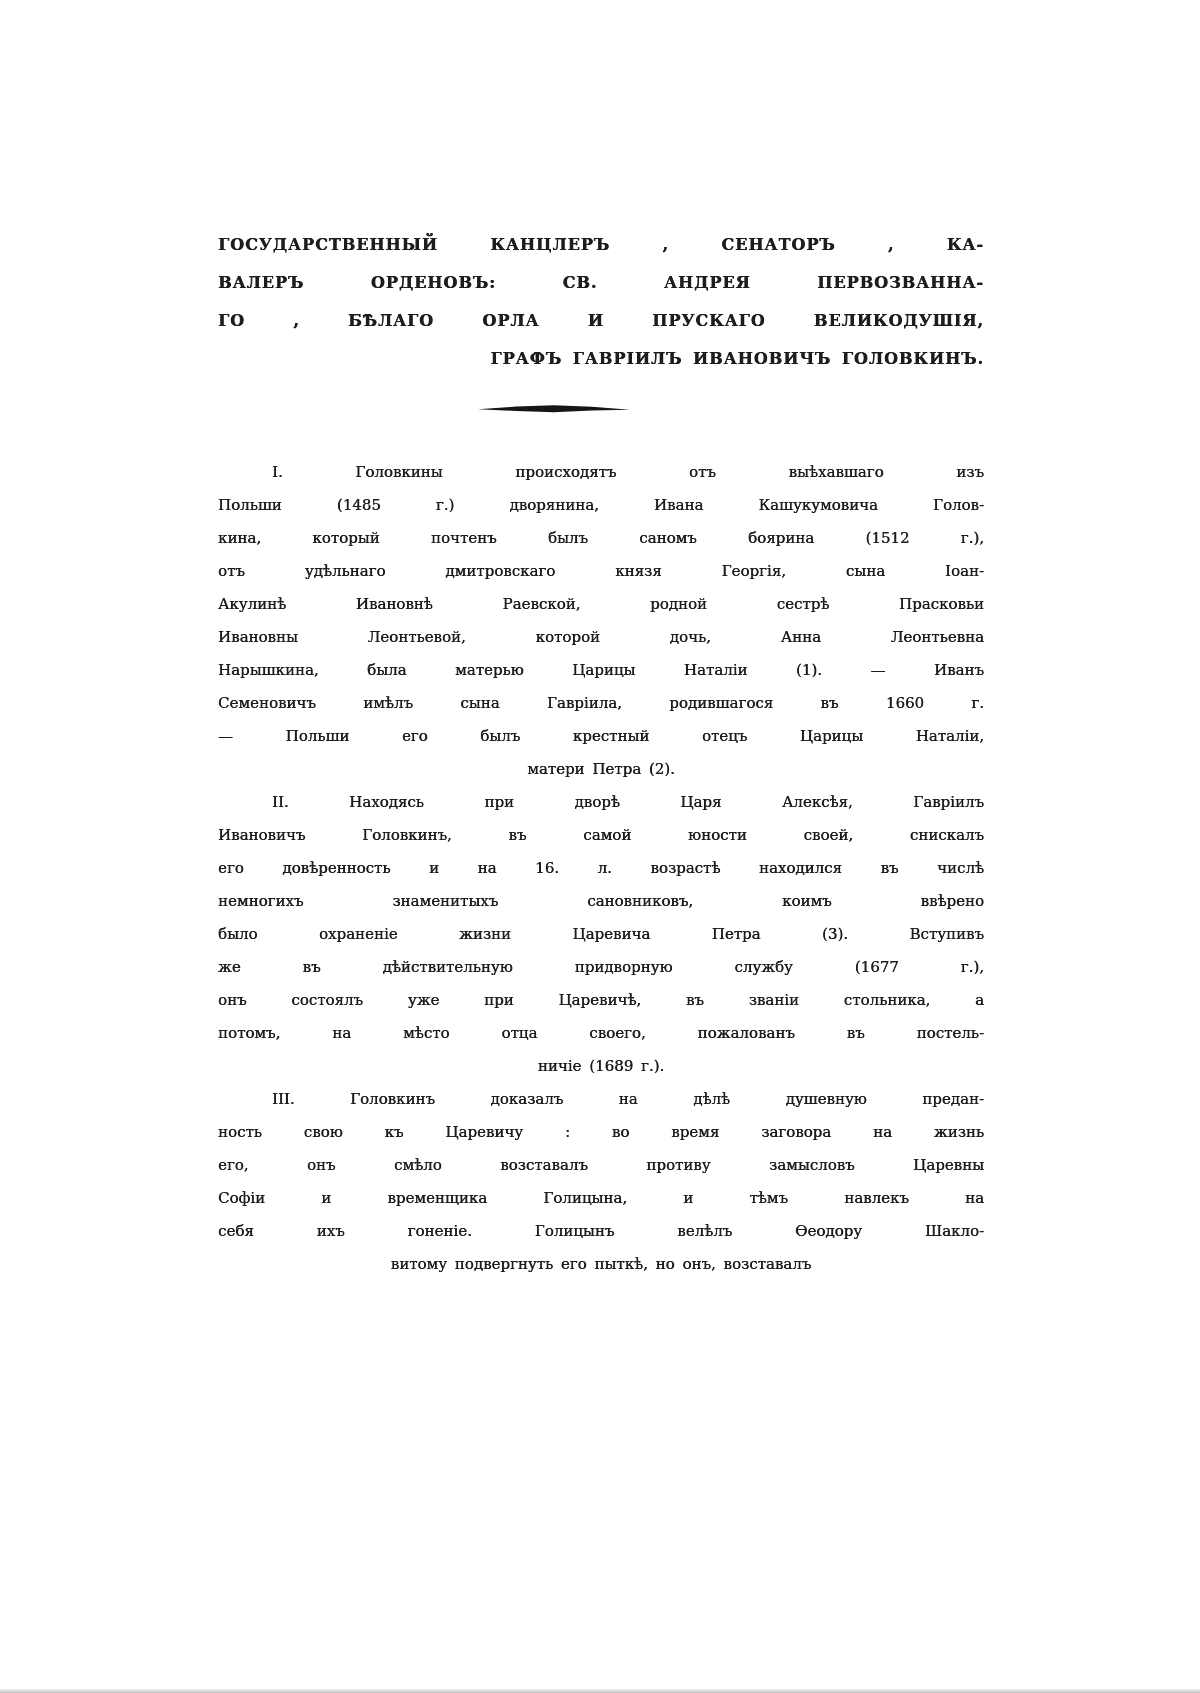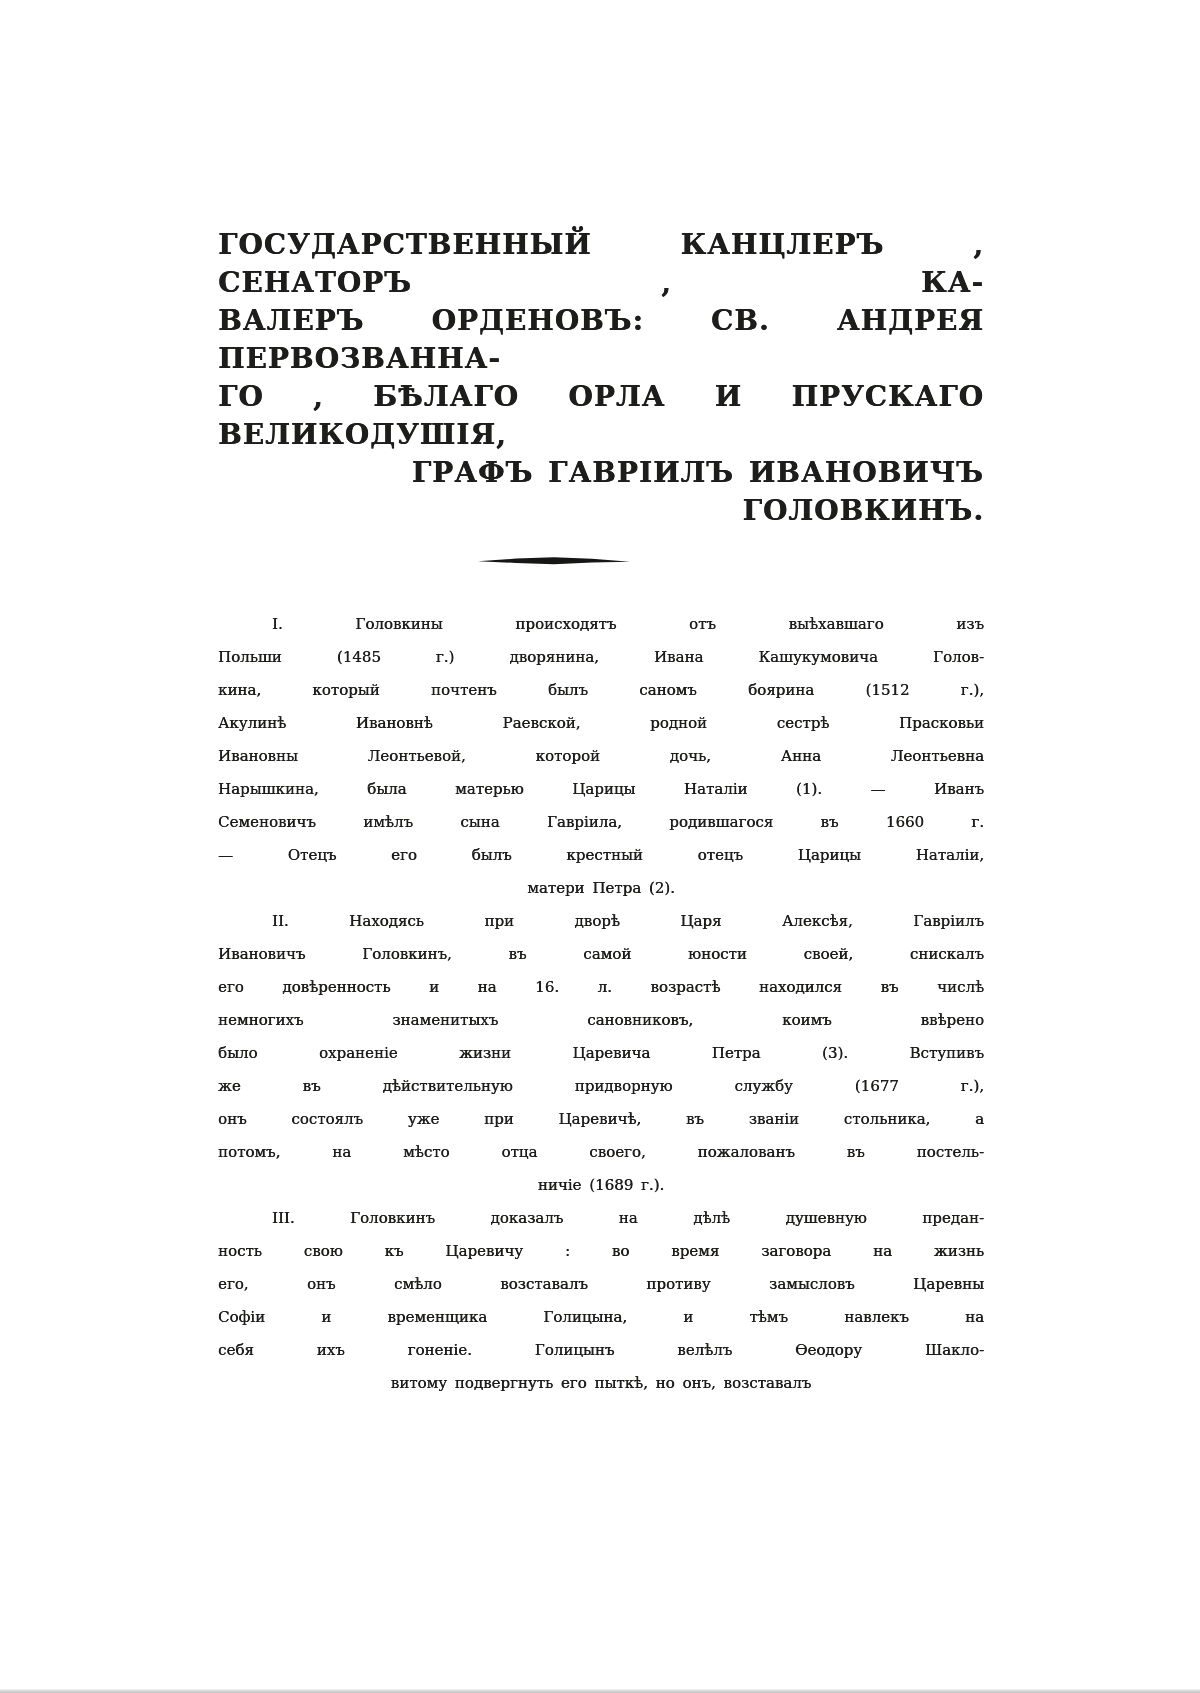--- a/index.html
+++ b/index.html
@@ -17,21 +17,21 @@
     background: #ffffff;
   }
   .content {
     position: absolute;
     left: 218px;
     top: 226px;
     width: 766px;
     color: #1d1d1b;
   }
   .heading {
-    font-size: 28px;
+    font-size: 16px;
     font-weight: 700;
     line-height: 38px;
     letter-spacing: 1px;
     word-spacing: 4px;
     text-shadow: 0.4px 0 currentColor;
   }
   .hline { text-align: right; }
   .hline.just { text-align: justify; text-align-last: justify; }
   .divider-row {
     margin-top: 26px;
@@ -78,25 +78,26 @@
       <svg class="divider" width="152" height="10" viewBox="0 0 152 10" aria-hidden="true">
         <polygon points="0,5.2 38,2.6 76,1.2 114,2.8 152,5.8 114,6.4 76,8.2 38,7.0" fill="#161614"></polygon>
       </svg>
     </div>
 
     <div class="body-text">
         <div class="para">
           <div class="bline just first">I. Головкины происходятъ отъ выѣхавшаго изъ</div>
           <div class="bline just">Польши (1485 г.) дворянина, Ивана Кашукумовича Голов-</div>
           <div class="bline just">кина, который почтенъ былъ саномъ боярина (1512 г.),</div>
+          <div class="bline just">отъ удѣльнаго дмитровскаго князя Георгія, сына Іоан-</div>
           <div class="bline just">Акулинѣ Ивановнѣ Раевской, родной сестрѣ Прасковьи</div>
           <div class="bline just">Ивановны Леонтьевой, которой дочь, Анна Леонтьевна</div>
           <div class="bline just">Нарышкина, была матерью Царицы Наталіи (1). — Иванъ</div>
           <div class="bline just">Семеновичъ имѣлъ сына Гавріила, родившагося въ 1660 г.</div>
-          <div class="bline just">— Отецъ его былъ крестный отецъ Царицы Наталіи,</div>
+          <div class="bline just">— Польши его былъ крестный отецъ Царицы Наталіи,</div>
           <div class="bline">матери Петра (2).</div>
         </div>
         <div class="para">
           <div class="bline just first">II. Находясь при дворѣ Царя Алексѣя, Гавріилъ</div>
           <div class="bline just">Ивановичъ Головкинъ, въ самой юности своей, снискалъ</div>
           <div class="bline just">его довѣренность и на 16. л. возрастѣ находился въ числѣ</div>
           <div class="bline just">немногихъ знаменитыхъ сановниковъ, коимъ ввѣрено</div>
           <div class="bline just">было охраненіе жизни Царевича Петра (3). Вступивъ</div>
           <div class="bline just">же въ дѣйствительную придворную службу (1677 г.),</div>
           <div class="bline just">онъ состоялъ уже при Царевичѣ, въ званіи стольника, а</div>

